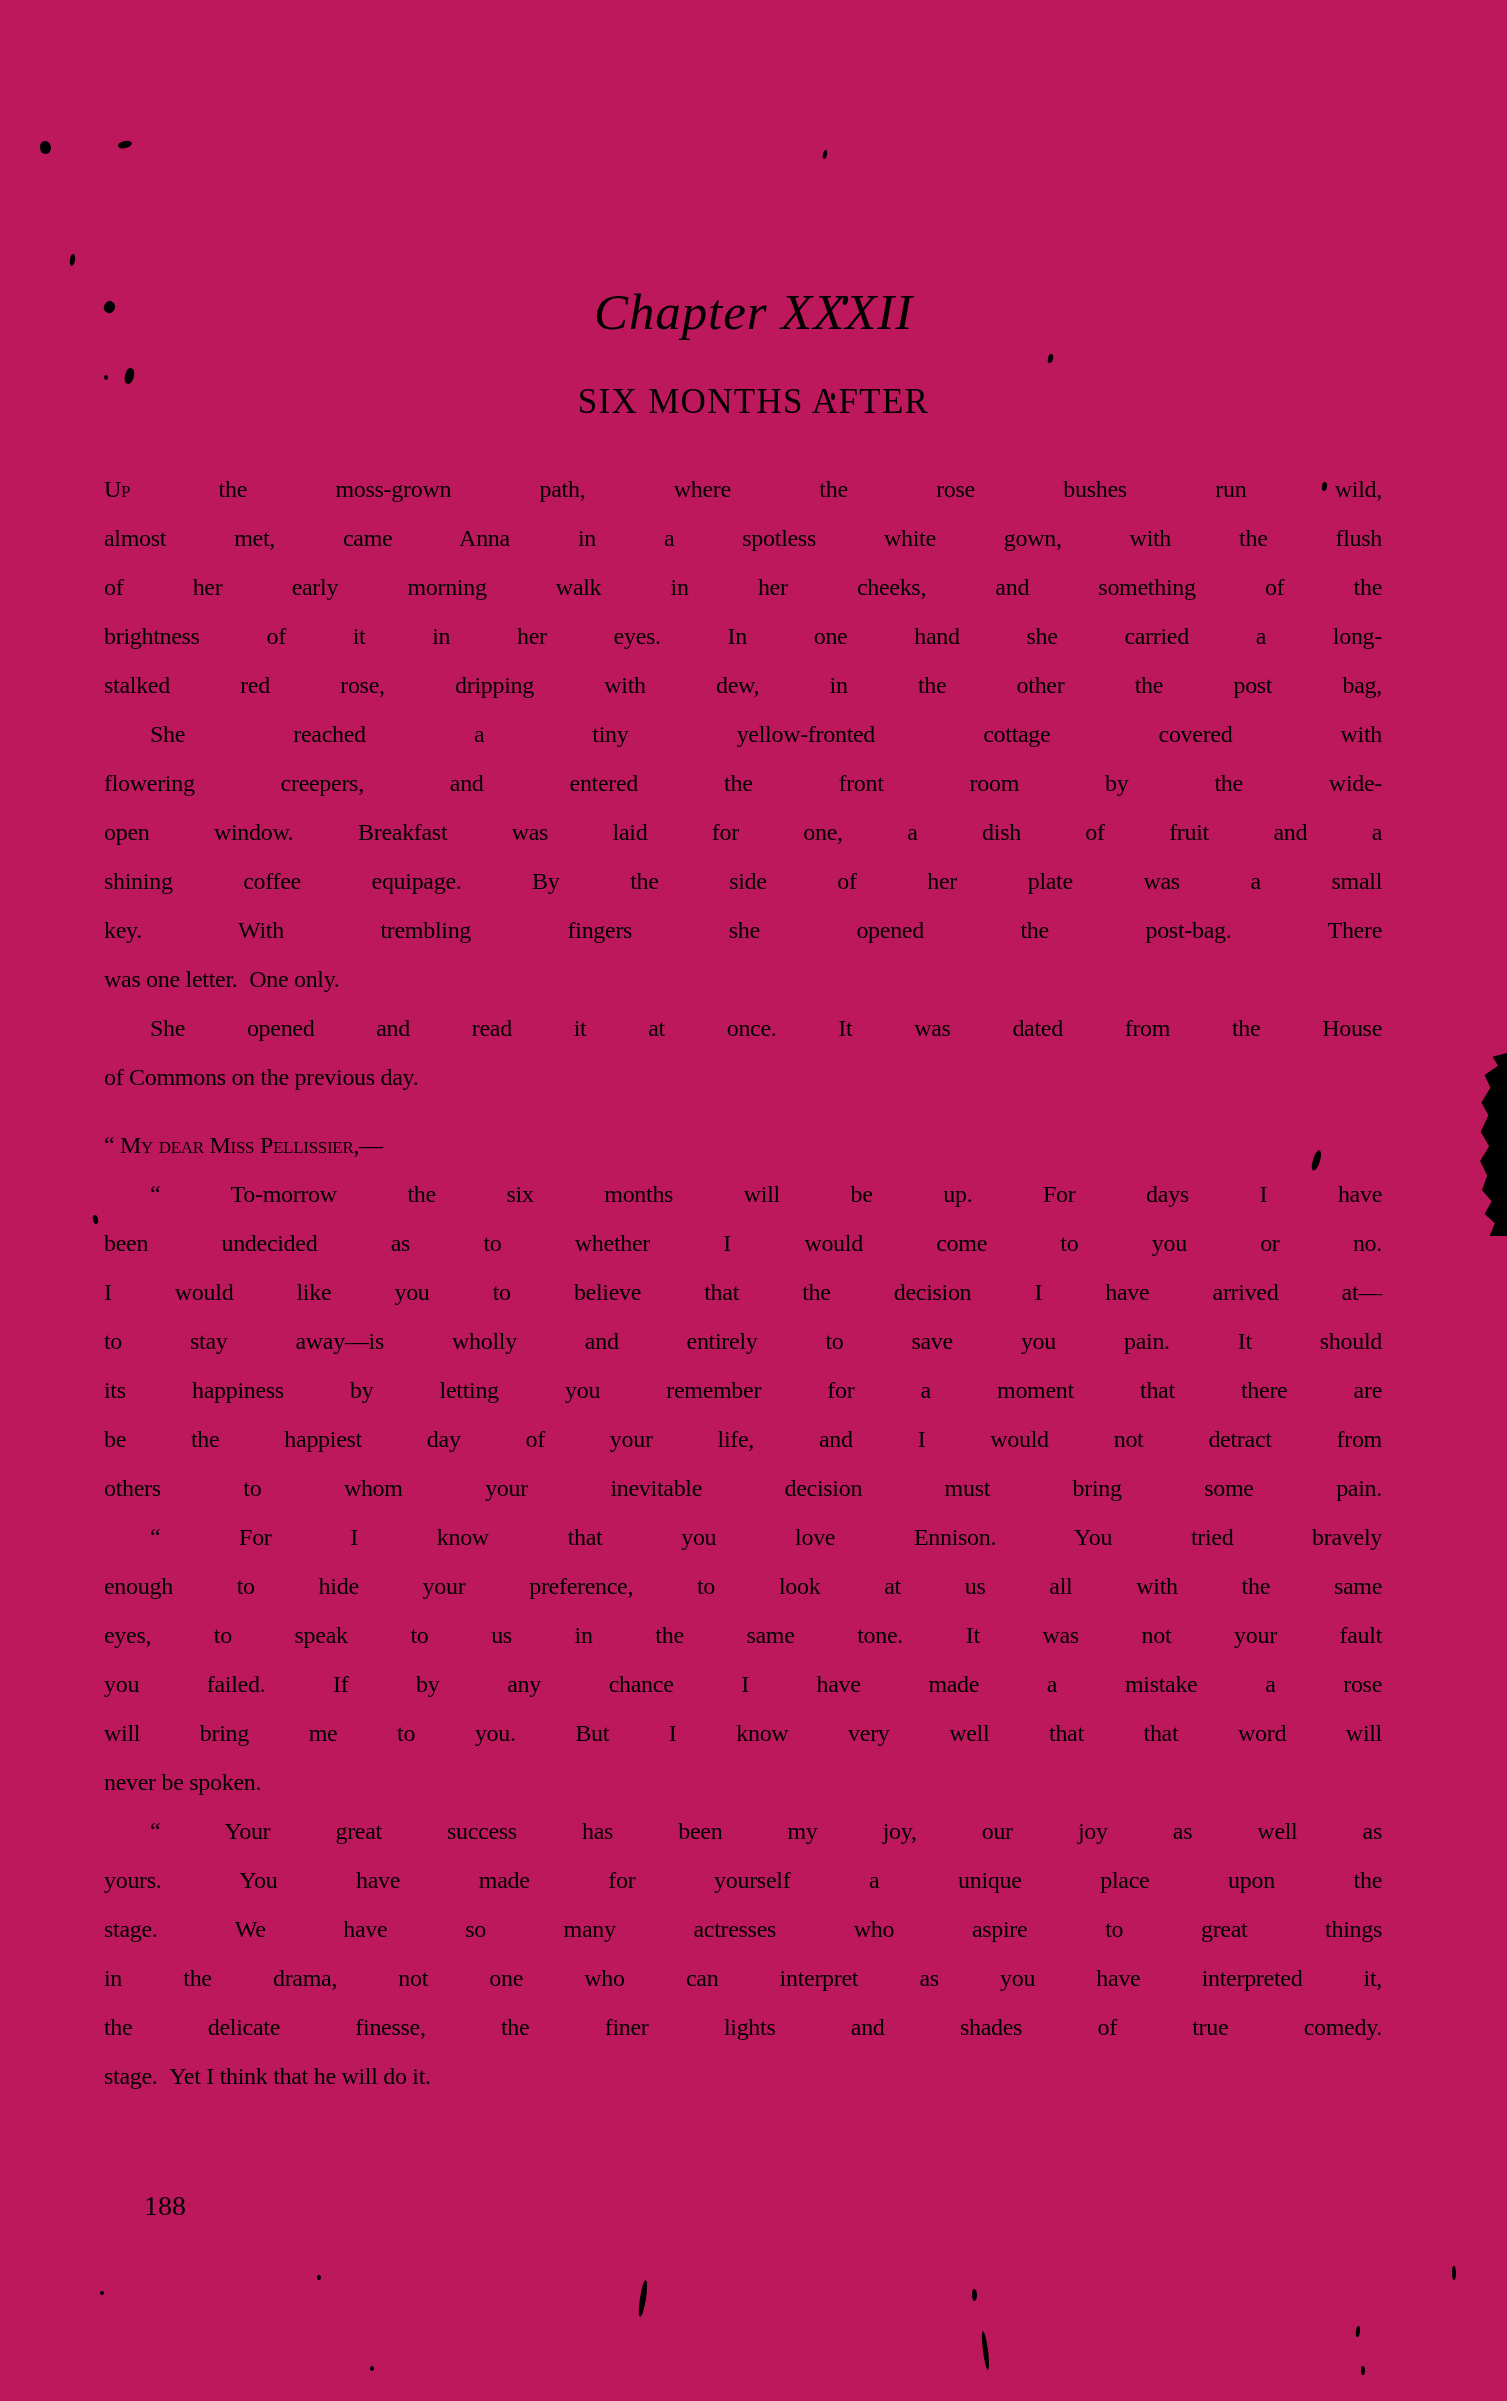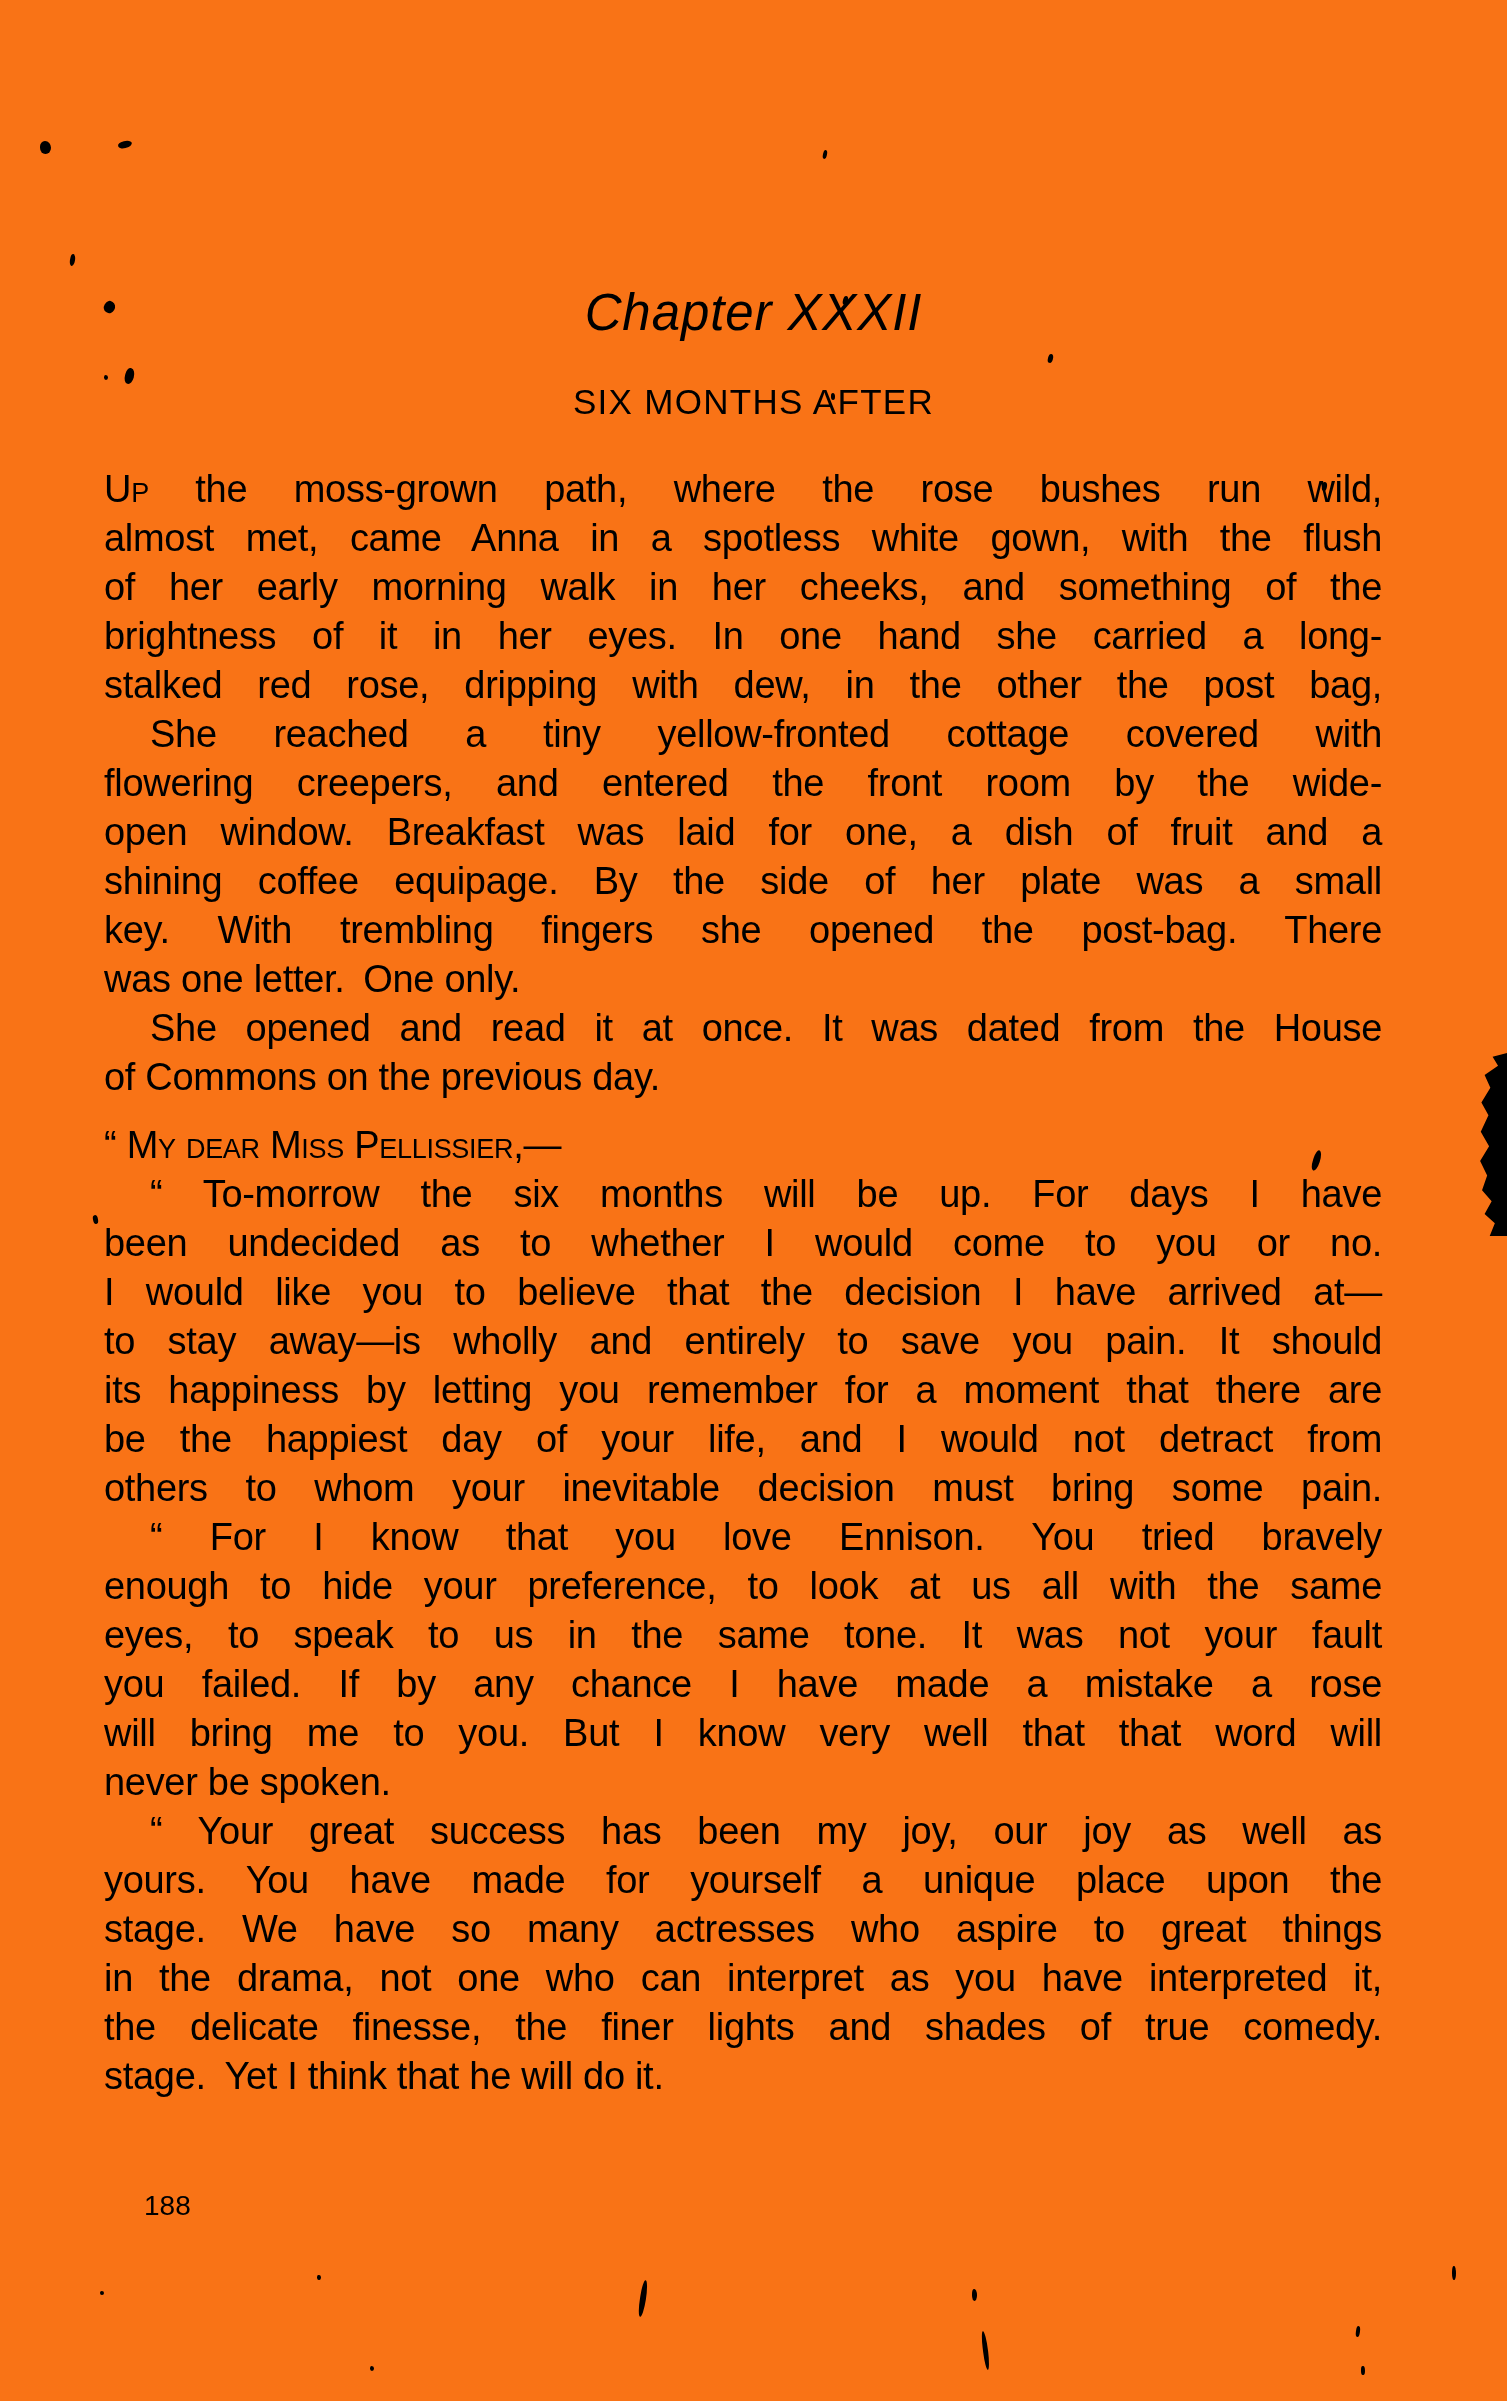--- a/index.html
+++ b/index.html
@@ -1,22 +1,22 @@
 <!DOCTYPE html>
 <html style="font-size:14px"><head>
 <meta charset="utf-8">
 <style>
   html, body { margin: 0; padding: 0; background: #e8e8e8; }
   #page {
     position: relative;
     width: 1507px;
     height: 2401px;
-    background: #f97316;
+    background: #be185d;
     color: #000;
-    font-family: Liberation Sans, sans-serif;
+    font-family: Liberation Serif, serif;
     overflow: hidden;
   }
   #chapter-title {
     position: absolute;
     left: 0; top: 283px;
     width: 1507px;
     text-align: center;
     font-style: italic;
     font-size: 51px;
     letter-spacing: 0.9px;
@@ -28,21 +28,21 @@
     width: 1507px;
     text-align: center;
     font-size: 35px;
     letter-spacing: 1.3px;
     white-space: nowrap;
   }
   #text-body {
     position: absolute;
     left: 104px; top: 465px;
     width: 1278px;
-    font-size: 38px;
+    font-size: 24px;
     line-height: 49px;
     letter-spacing: -0.3px;
   }
   .line {
     text-align: justify;
     text-align-last: justify;
   }
   .line.last {
     text-align-last: left;
   }

